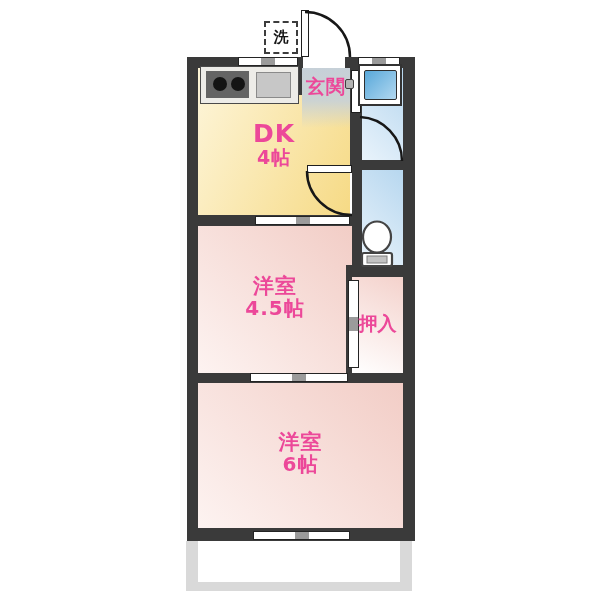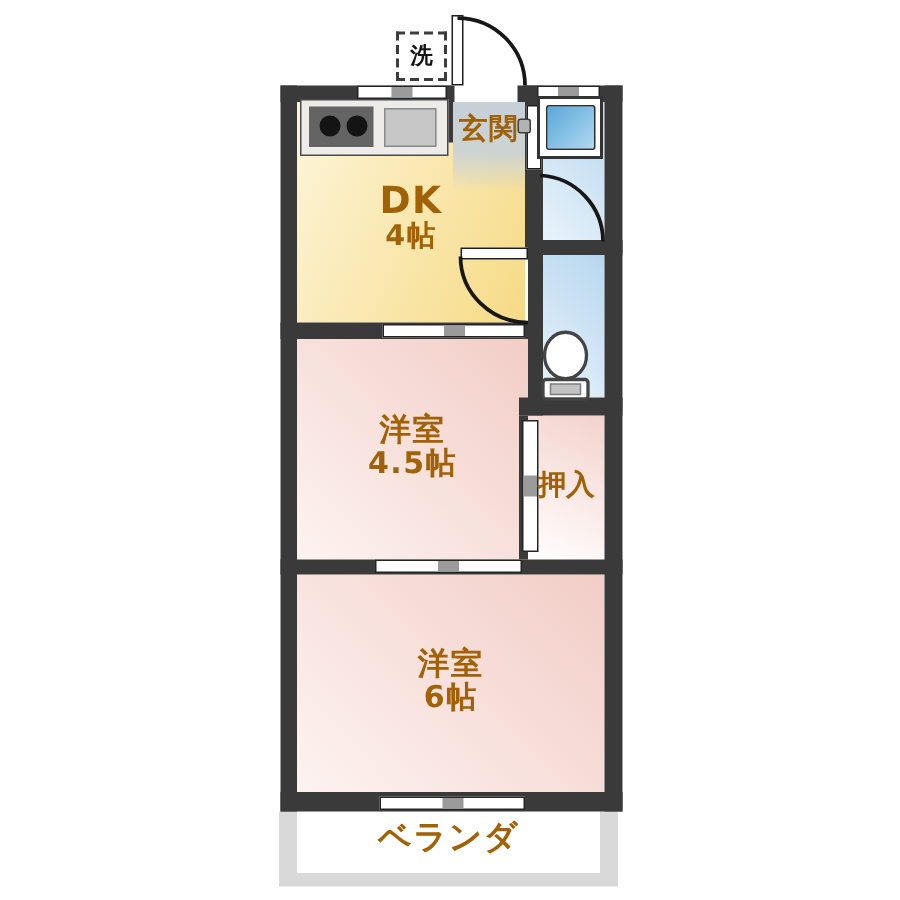--- a/index.html
+++ b/index.html
@@ -16,21 +16,21 @@
   .water{background:linear-gradient(225deg,#b7d7ef 0%,#e9f3fb 100%);}
   .pink{background:linear-gradient(225deg,#f2cdc6 0%,#fdf3f1 100%);}
   .pinkfade{background:linear-gradient(205deg,#f4d2cc 0%,#ffffff 100%);}
   
   .slide{position:absolute;background:#fff;border:1.5px solid #242424;box-sizing:border-box;}
   .slide .tab{position:absolute;background:#9b9b9b;}
   .slide.h .tab{top:0;bottom:0;width:14px;left:50%;transform:translateX(-50%);}
   .slide.v .tab{left:0;right:0;height:14px;top:50%;transform:translateY(-50%);}
   
   .lbl{position:absolute;display:flex;flex-direction:column;align-items:center;justify-content:center;
-       color:#a16207;font-weight:700;text-align:center;line-height:1.08;letter-spacing:1px;}
+       color:#ec4899;font-weight:700;text-align:center;line-height:1.08;letter-spacing:1px;}
   
   .counter{position:absolute;background:#edecE8;border:1.5px solid #4a4a4a;}
   .stove{position:absolute;background:#646464;}
   .burner{position:absolute;width:14px;height:14px;border-radius:50%;background:#141414;}
   .sink{position:absolute;background:#c7c7c7;border:1px solid #8a8a8a;}
   
   .leaf{position:absolute;background:#fff;border:1.8px solid #1e1e1e;box-sizing:border-box;}
   .handle{position:absolute;background:#b3b3b3;border:1.5px solid #3f3f3f;border-radius:2px;box-sizing:border-box;}
   .dashedbox{position:absolute;background:#fff;border:2px dashed #3c3c3c;box-sizing:border-box;
              display:flex;align-items:center;justify-content:center;font-weight:700;color:#151515;}
@@ -137,17 +137,14 @@
 
   <div class="lbl" style="left:352px;top:312px;width:51px;height:22px;font-size:19px;letter-spacing:0;">
     <span>押入</span>
   </div>
 
   <div class="lbl" style="left:198px;top:429px;width:205px;height:48px;">
     <span style="font-size:21px;">洋室</span>
     <span style="font-size:20px;">6帖</span>
   </div>
 
-  <div class="lbl" style="left:198px;top:545px;width:202px;height:28px;font-size:22px;">
-    <span>ベランダ</span>
-  </div>
 
 </div>
 
 </body></html>

